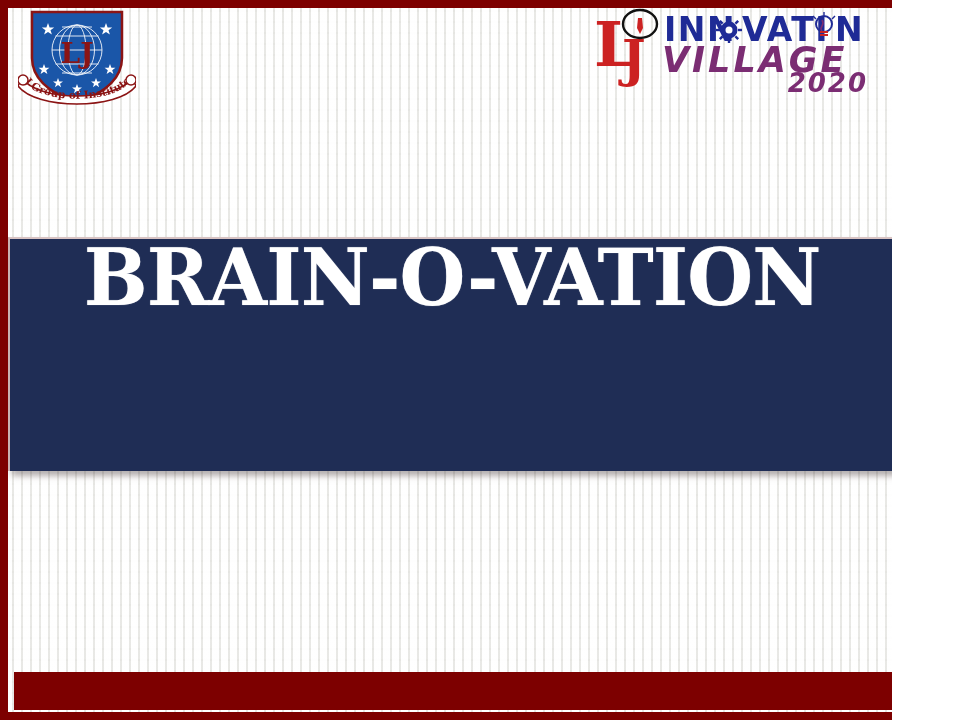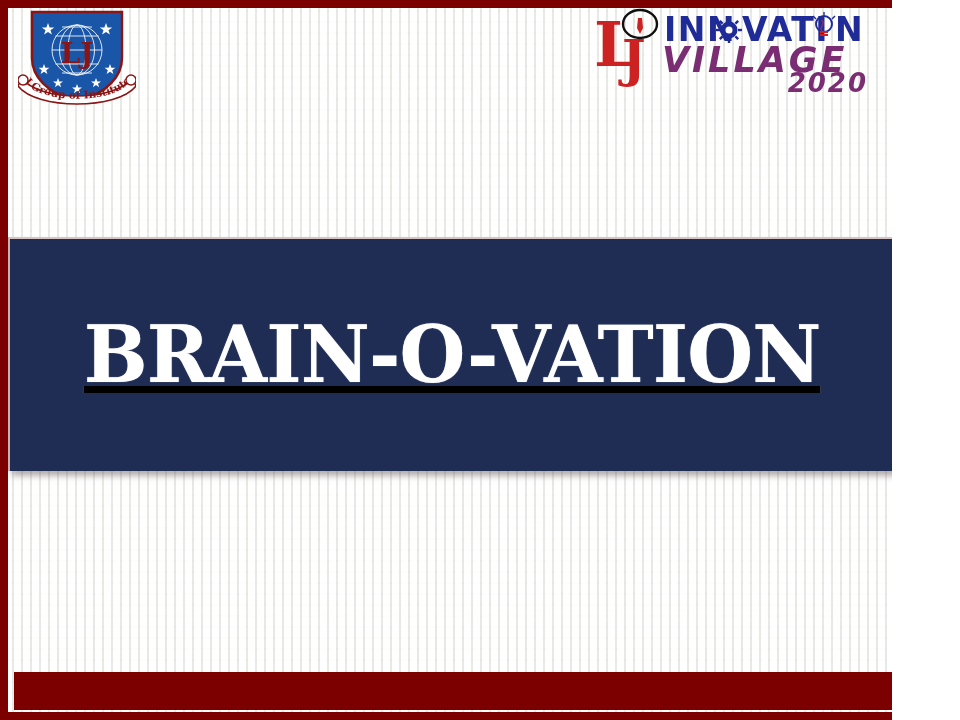--- a/index.html
+++ b/index.html
@@ -70,23 +70,22 @@
     left: 8px;
     top: 237px;
     width: 937px;
     height: 234px;
     background: #1f2d55;
     border-top: 2px solid #d8c3c3;
     border-left: 2px solid #c9b2b2;
     box-sizing: border-box;
     box-shadow: 4px 5px 6px rgba(90,80,80,0.45);
     display: flex;
-    align-items: center;
+    align-items: flex-start;
     z-index: 15;
-    text-decoration: underline;
   }
   .title-banner .title-text {
     color: #ffffff;
     font-family: "DejaVu Serif", "Liberation Serif", serif;
     font-weight: bold;
     font-size: 78px;
     letter-spacing: -1px;
     line-height: 1;
     padding-left: 76px;
     white-space: nowrap;

